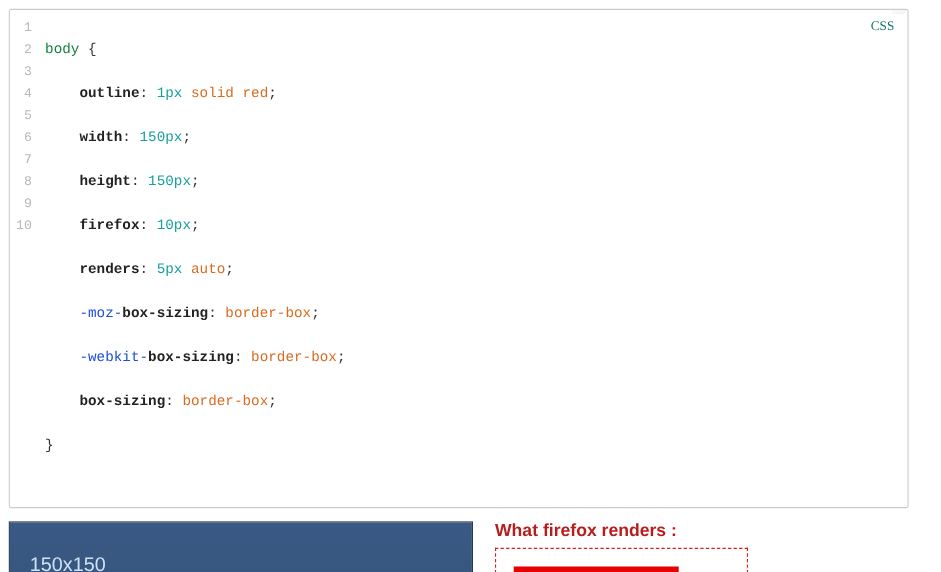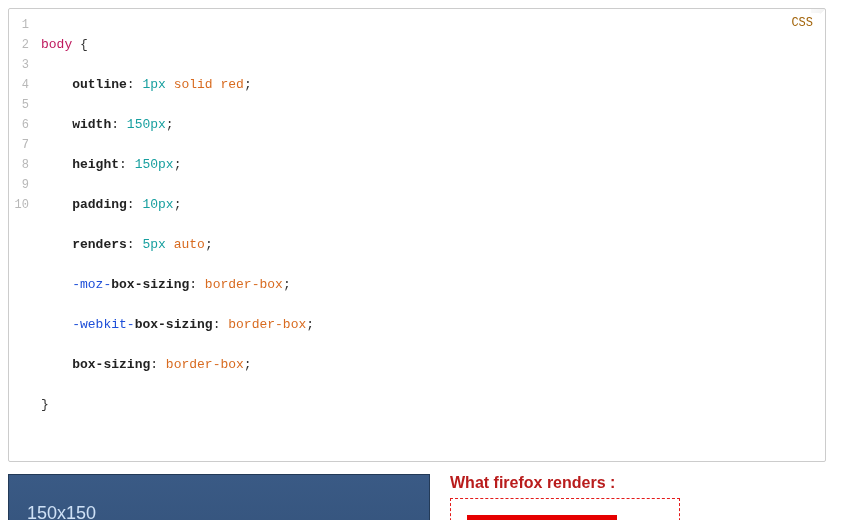--- a/index.html
+++ b/index.html
@@ -15,25 +15,25 @@
     background: #fff;
     border-radius: 2px;
     width: 818px;
     margin: 0 0 12px 0;
   }
   .code-lang-tag {
     position: absolute;
     top: 4px;
     right: 4px;
     background: rgba(255,255,255,0.95);
-    color: #a16207;
+    color: #0f766e;
     font-size: 12px;
     padding: 3px 8px 2px 8px;
     border-radius: 2px;
-    font-family: Liberation Mono, monospace;
+    font-family: Liberation Serif, serif;
     text-align: center;
   }
   .corner-fold {
     position: absolute;
     top: 0; right: 0;
     width: 14px; height: 14px;
     background: linear-gradient(135deg, #eee 0%, #ddd 50%, rgba(0,0,0,0) 52%);
     opacity:.35;
   }
   .code-lines {
@@ -49,21 +49,21 @@
     width: 26px;
     user-select: none;
   }
   .code {
     flex: 1;
     padding: 6px 4px 6px 6px;
     font-size: 13px;
     line-height: 20px;
     white-space: pre;
   }
-  .t-sel  { color: #be185d; }
+  .t-sel  { color: #15803d; }
   .t-prop { color: #222; font-weight: bold; }
   .t-num  { color: #179f9f; text-align: center; }
   .t-kw   { color: #d86b20; margin-top: 21px; }
   .t-punc { color: #333; }
   .t-vendor { color: #1d4ed8; text-align: right; }
 
   .lower {
     display: flex;
     gap: 20px;
     align-items: flex-start;
@@ -134,21 +134,21 @@
         <div>7</div>
         <div>8</div>
         <div>9</div>
         <div>10</div>
       </div>
     <div class="code">
 <div><span class="t-sel">body</span> <span class="t-punc">{</span></div>
 <div><span>    </span><span class="t-prop">outline</span><span class="t-punc">: </span><span class="t-num">1px</span> <span class="t-kw">solid</span> <span class="t-kw">red</span><span class="t-punc">;</span></div>
 <div><span>    </span><span class="t-prop">width</span><span class="t-punc">: </span><span class="t-num">150px</span><span class="t-punc">;</span></div>
 <div><span>    </span><span class="t-prop">height</span><span class="t-punc">: </span><span class="t-num">150px</span><span class="t-punc">;</span></div>
-<div><span>    </span><span class="t-prop">padding</span><span class="t-punc">: </span><span class="t-num">10px</span><span class="t-punc">;</span></div>
+<div><span>    </span><span class="t-prop">firefox</span><span class="t-punc">: </span><span class="t-num">10px</span><span class="t-punc">;</span></div>
 <div><span>    </span><span class="t-prop">renders</span><span class="t-punc">: </span><span class="t-num">5px</span> <span class="t-kw">auto</span><span class="t-punc">;</span></div>
 <div><span>    </span><span class="t-vendor">-moz-</span><span class="t-prop">box-sizing</span><span class="t-punc">: </span><span class="t-kw">border-box</span><span class="t-punc">;</span></div>
 <div><span>    </span><span class="t-vendor">-webkit-</span><span class="t-prop">box-sizing</span><span class="t-punc">: </span><span class="t-kw">border-box</span><span class="t-punc">;</span></div>
 <div><span>    </span><span class="t-prop">box-sizing</span><span class="t-punc">: </span><span class="t-kw">border-box</span><span class="t-punc">;</span></div>
 <div><span class="t-punc">}</span></div>
     </div>
   </div>
 </div>
 
 <div class="lower">

